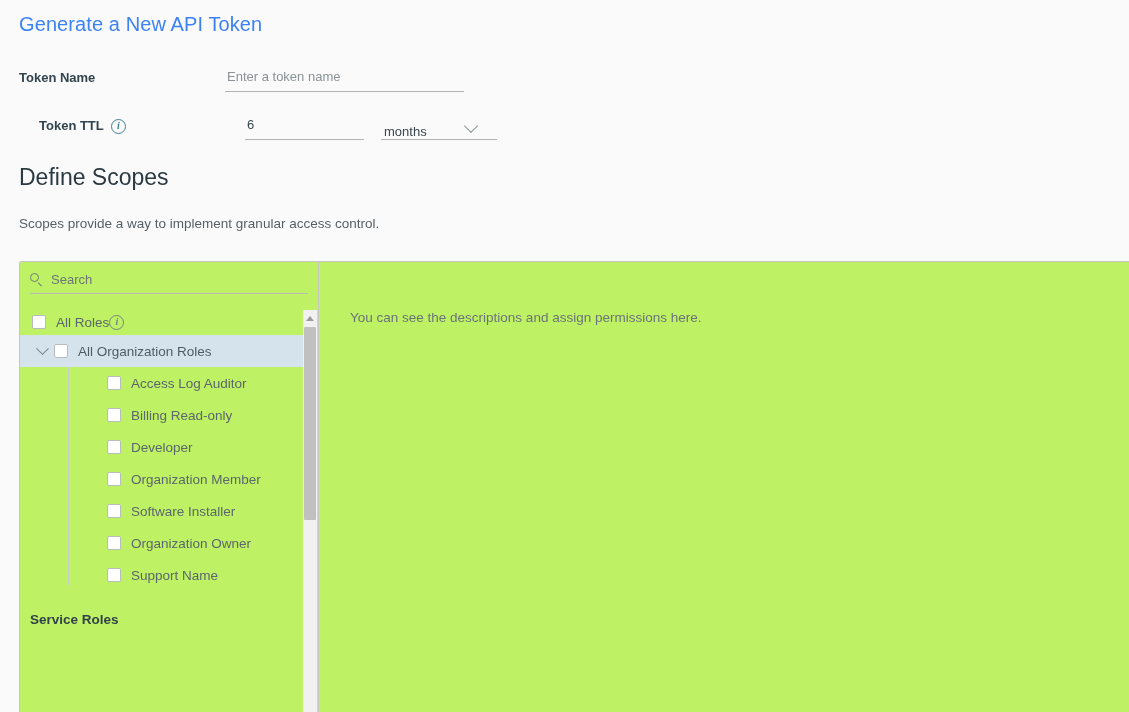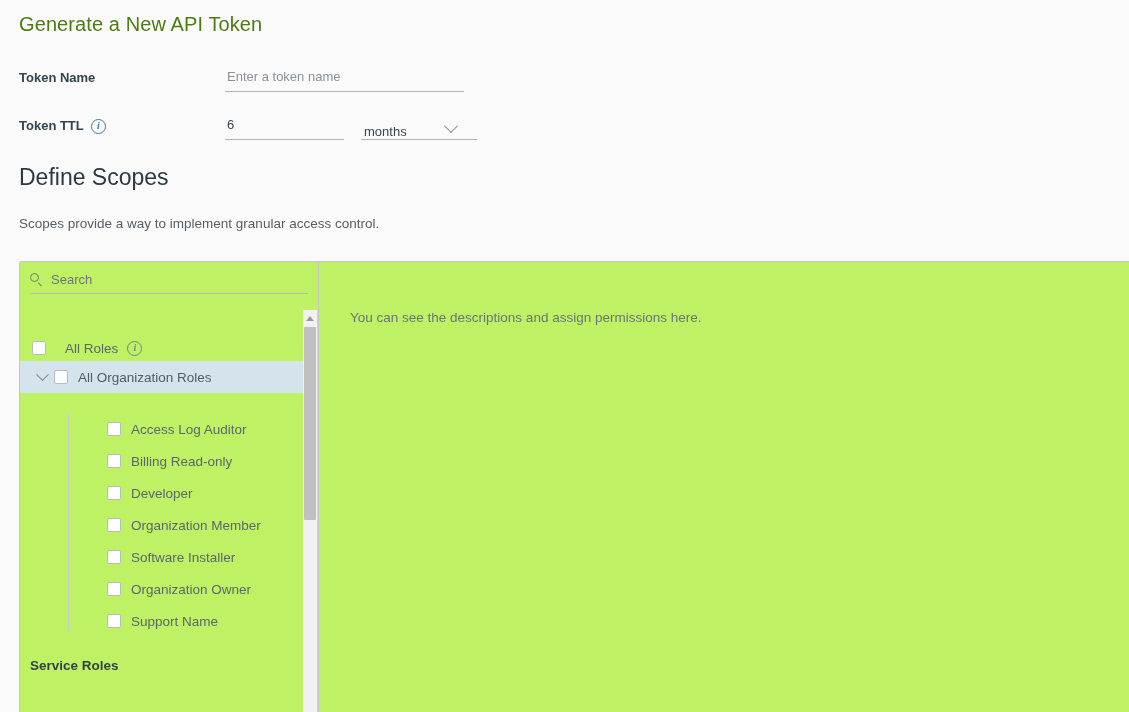--- a/index.html
+++ b/index.html
@@ -16,33 +16,33 @@
     position: relative;
   }
 
   
   .page-title {
     position: absolute;
     left: 19px;
     top: 13px;
     font-size: 20px;
     font-weight: 400;
-    color: #4d7c0f;
+    color: #3b82f6;
     letter-spacing: 0.1px;
   }
 
   
   .form-row {
     position: absolute;
     left: 19px;
     display: flex;
     align-items: center;
   }
   #row-token-name { top: 64px; }
-  #row-token-ttl  { top: 112px; }
+  #row-token-ttl  { top: 112px; margin-left: 20px; }
 
   .form-label {
     font-size: 13px;
     font-weight: 700;
     color: #32444e;
     width: 206px;
     display: flex;
     align-items: center;
     gap: 7px;
     line-height: 18px;
@@ -211,24 +211,23 @@
     overflow: hidden;
   }
   .tree-inner {
     position: relative;
     width: 291px;
   }
 
   .tree-allroles {
     display: flex;
     align-items: center;
-    gap: 9px;
     height: 26px;
     padding-left: 12px;
-    margin-top: 28px;
+    margin-top: 2px;
   }
 
   .group-header {
     font-size: 13.5px;
     font-weight: 700;
     color: #33424a;
     padding-left: 10px;
     margin-top: 21px;
     margin-bottom: 10px;
   }
@@ -276,21 +275,20 @@
     color: #5c666d;
     margin-left: 10px;
     white-space: nowrap;
   }
   .tree-node.selected .node-label { color: #4e5d66; }
 
   
   .children {
     position: relative;
     padding-left: 0;
-    margin-top: 20px;
   }
   .children::before {
     content: "";
     position: absolute;
     left: 48px;
     top: 0;
     bottom: 6px;
     width: 1px;
     background: #c9cdd0;
   }

